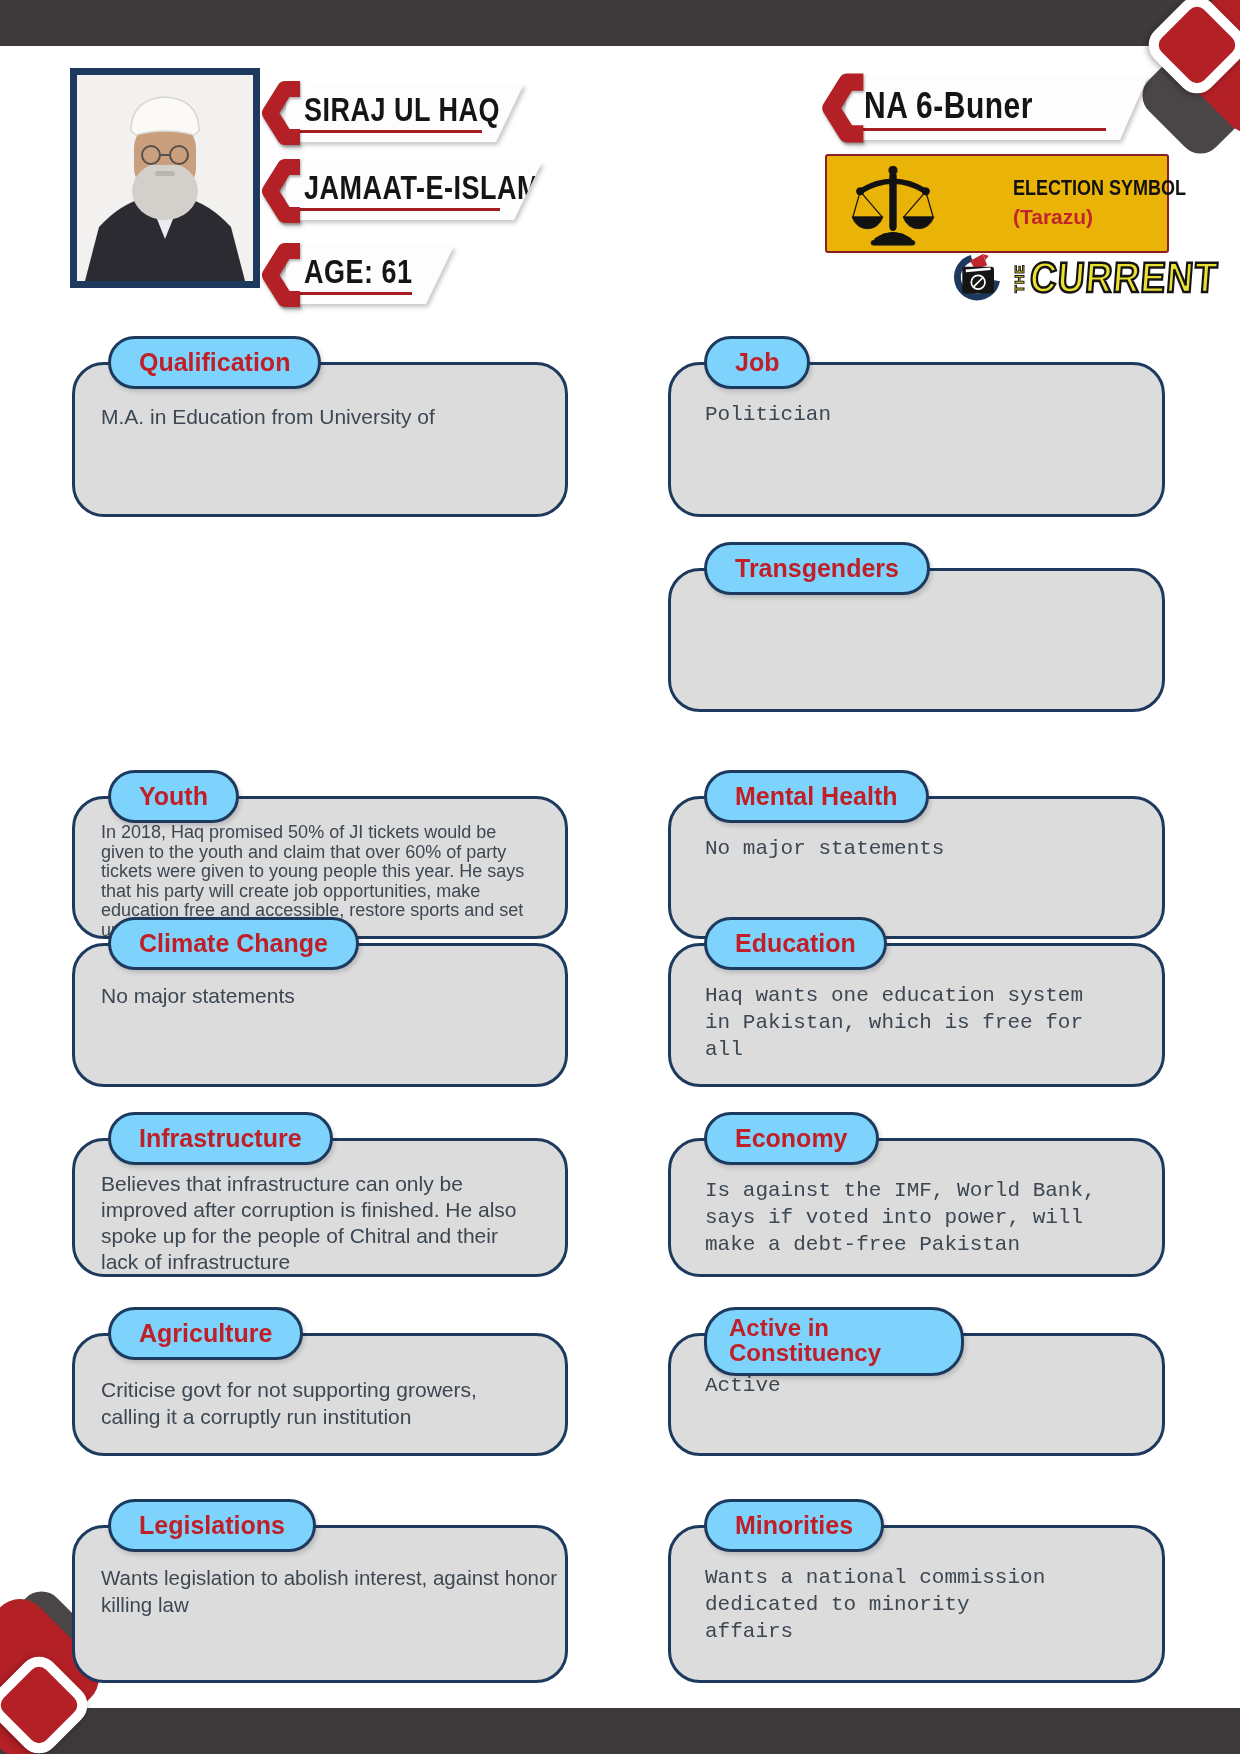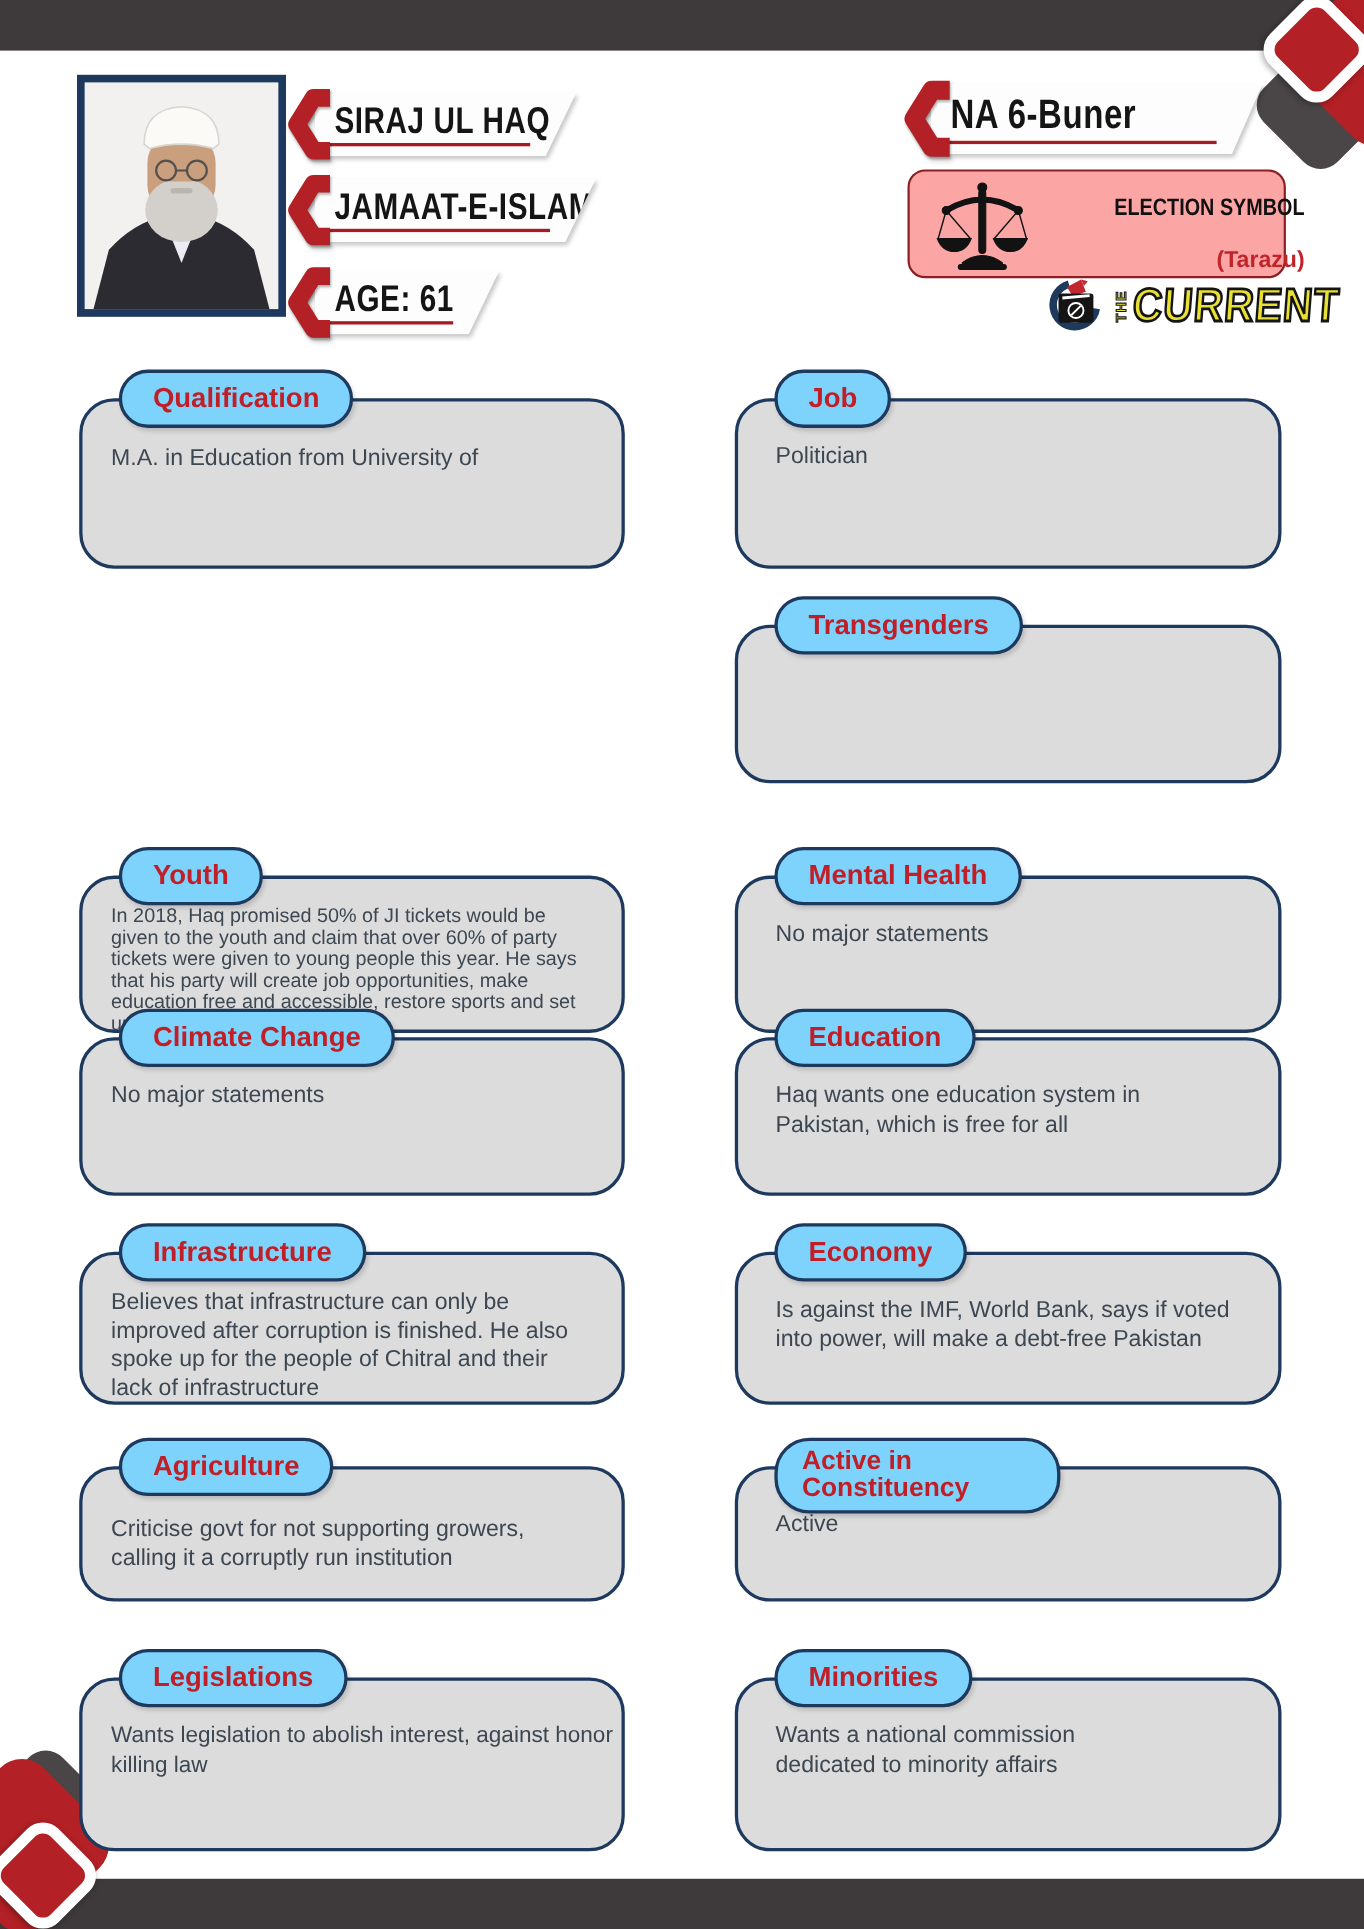--- a/index.html
+++ b/index.html
@@ -33,38 +33,38 @@
   .ribbon .uline{position:absolute;left:4px;right:42px;bottom:9px;height:3.5px;background:#a51d22;}
   .chev{position:absolute;left:-28px;top:-5px;z-index:6;filter:drop-shadow(1px 2px 1px rgba(0,0,0,0.3));}
   .rw-name{left:286px;top:84px;width:238px;}
   .rw-party{left:286px;top:162px;width:256px;}
   .rw-age{left:286px;top:246px;width:168px;}
   .rw-na{left:846px;top:76px;width:302px;}
   .rw-na .ribbon{height:64px;}
   .rw-na .txt{font-size:30px;}
 
   
-  .symbol-box{position:absolute;left:825px;top:154px;width:344px;height:99px;background:#fca5a5;border:2.5px solid #8c1e23;border-radius:16px;z-index:5;box-sizing:border-box;text-align:right;}
+  .symbol-box{position:absolute;left:825px;top:154px;width:344px;height:99px;background:#eab308;border:2.5px solid #8c1e23;border-radius:3px;z-index:5;box-sizing:border-box;}
   .symbol-box svg{position:absolute;left:18px;top:8px;}
   .symbol-text{position:absolute;left:186px;top:20px;}
   .symbol-label{font-size:18px;font-weight:bold;color:#111111;transform:scaleY(1.2);transform-origin:left top;white-space:nowrap;}
-  .symbol-name{font-size:21px;font-weight:bold;color:#c0252b;margin-top:28px;}
+  .symbol-name{font-size:21px;font-weight:bold;color:#c0252b;margin-top:8px;}
 
   
   .pub-logo{position:absolute;left:946px;top:252px;display:flex;align-items:center;z-index:5;}
   .logo-the{writing-mode:vertical-rl;transform:rotate(180deg);font-size:13px;font-weight:800;color:#e8e033;-webkit-text-stroke:1px #141414;letter-spacing:1px;margin:0 3px 0 6px;}
   .logo-current{font-size:37px;font-weight:800;color:#e8e033;-webkit-text-stroke:2.2px #141414;letter-spacing:1px;transform:scaleY(1.15) skewX(-5deg);white-space:nowrap;}
 
   
   .section{position:absolute;background:#dcdcdc;border:3px solid #1d3a5e;border-radius:32px;z-index:5;box-sizing:border-box;}
   .pill{position:absolute;top:-29px;left:33px;background:#7dd3fc;border:3px solid #1d3a5e;border-radius:32px;padding:9px 28px;font-size:25px;font-weight:bold;color:#c01f27;white-space:nowrap;box-shadow:2px 3px 4px rgba(0,0,0,0.15);z-index:6;}
   .body{padding:36px 26px 0 26px;font-size:21px;line-height:27px;color:#3d4752;box-sizing:border-box;}
   .cL{left:72px;width:496px;}
   .cR{left:668px;width:497px;}
-  .cR .body{padding-left:34px;}
+  .cR .body{padding-left:34px;font-family:Liberation Mono, monospace;}
   .r1{top:362px;height:155px;} .r2{top:568px;height:144px;} .r3{top:796px;height:143px;}
   .r4{top:943px;height:144px;} .r5{top:1138px;height:139px;} .r6{top:1333px;height:123px;}
   .r7{top:1525px;height:158px;}
   .s-qualification .body{padding-top:38px;}
   .s-women .body{padding-top:20px;font-size:19.5px;line-height:25px;padding-right:64px;}
   .s-youth .body{padding-top:24px;font-size:18px;line-height:19.5px;padding-right:34px;}
   .s-transgenders .body{padding-top:42px;padding-left:40px;}
   .s-infrastructure .body{padding-top:30px;line-height:26px;padding-right:34px;}
   .s-economy .body{padding-right:20px;}
   .s-education .body{padding-right:60px;}

